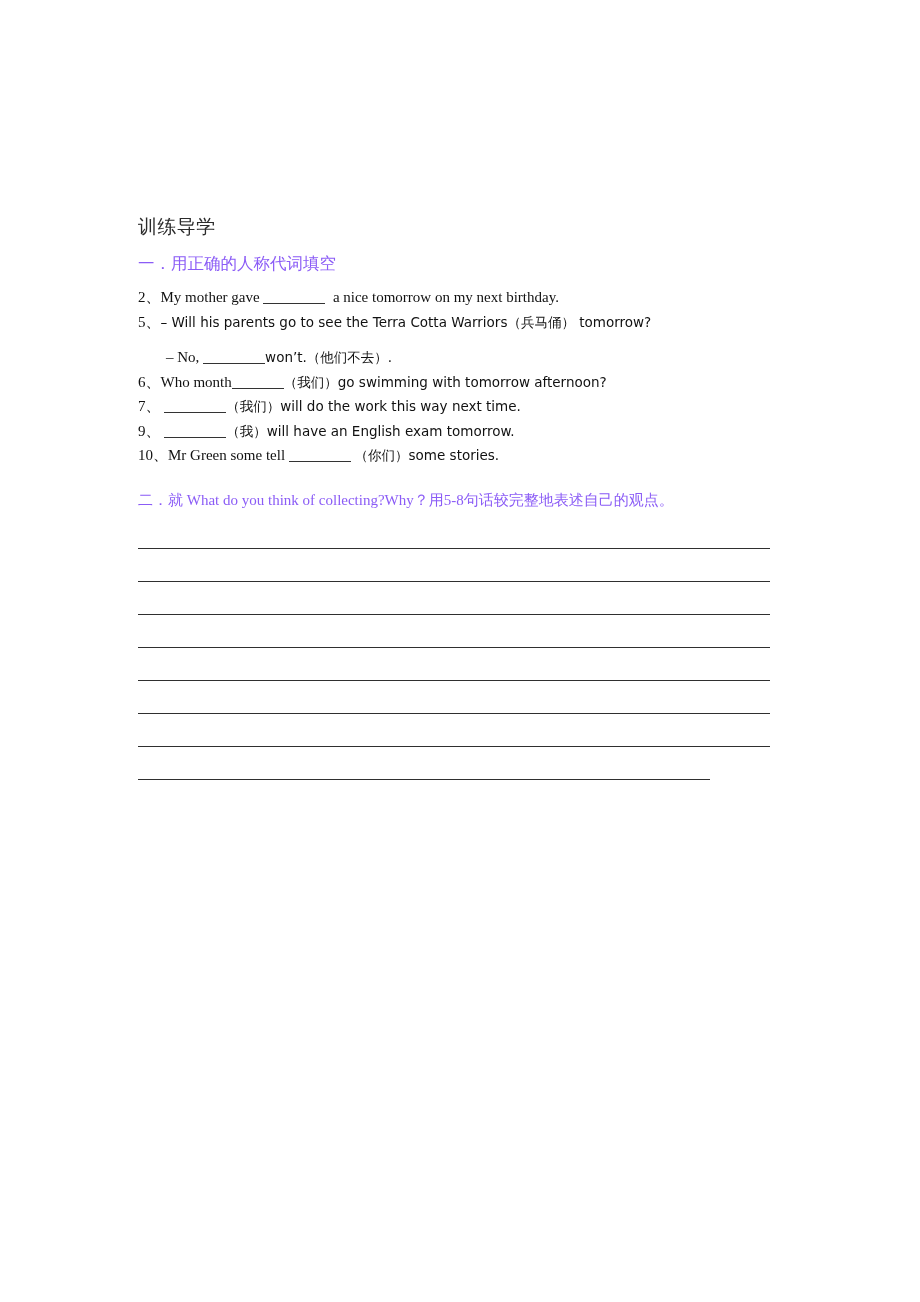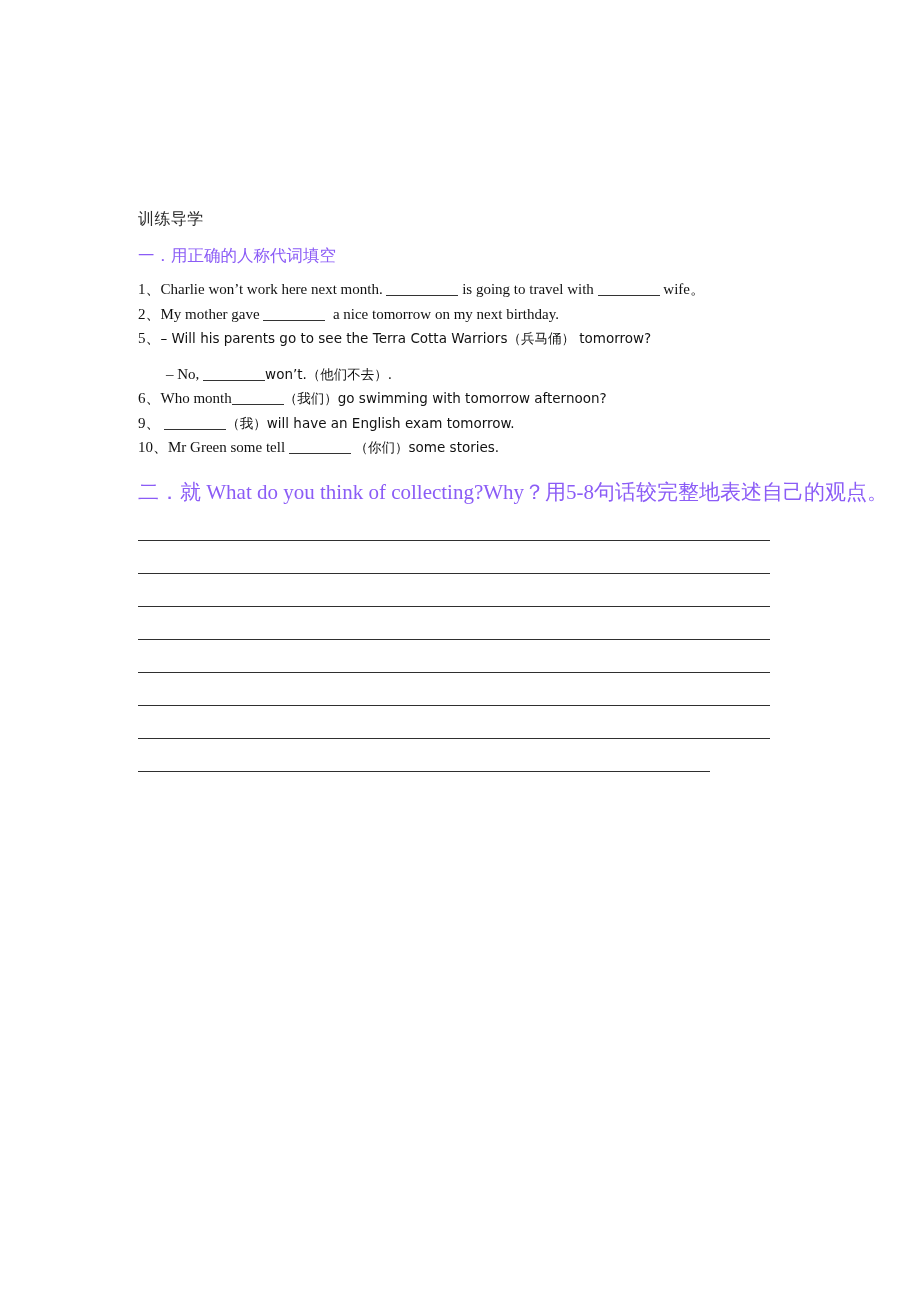--- a/index.html
+++ b/index.html
@@ -26,41 +26,41 @@
   }
   .content {
     position: absolute;
     left: 138px;
     top: 208px;
     width: 640px;
   }
 
   
   .doc-title {
-    font-size: 16px;
+    font-size: 19px;
     line-height: 22px;
     color: #2b2b2b;
-    margin: 0 0 14px 0;
+    margin: 8px 0 14px 0;
     letter-spacing: 0.4px;
     font-weight: normal;
   }
 
   
   .section-heading {
     font-size: 16.5px;
     line-height: 24px;
     margin: 0 0 10px 0;
     color: #8b5cf6;
     font-weight: normal;
     white-space: nowrap;
   }
   .section-heading.second {
     margin-top: 20px;
     margin-bottom: 12px;
-    font-size: 21px;
+    font-size: 15px;
   }
 
   
   .exercise-list {
     margin: 0;
     padding: 0;
     list-style: none;
   }
   .exercise-item {
     font-size: 15px;
@@ -119,27 +119,20 @@
 
 <div class="page">
   <div class="content">
 
     <div class="doc-title">训练导学</div>
 
     <div class="section-heading">一．用正确的人称代词填空</div>
 
     <ol class="exercise-list">
 
-      <li class="exercise-item">
-        <span class="num">1、</span><span>Charlie won’t work here next month.</span>
-        <span class="blank b-lg"></span>
-        <span>is going to travel with</span>
-        <span class="blank b-md"></span>
-        <span>wife。</span>
-      </li>
 
       <li class="exercise-item">
         <span class="num">2、</span><span>My mother gave</span>
         <span class="blank b-md"></span>
         &nbsp;<span>a nice tomorrow on my next birthday.</span>
       </li>
 
 
 
       <li class="exercise-item">
@@ -147,20 +140,24 @@
         <span class="sub-line">
           <span>– No,</span>
           <span class="blank b-md"></span><span class="cn">won’t.（他们不去）.</span>
         </span>
       </li>
 
       <li class="exercise-item">
         <span class="num">6、</span><span>Who month</span><span class="blank b-sm"></span><span class="cn">（我们）go swimming with tomorrow afternoon?</span>
       </li>
 
+      <li class="exercise-item">
+        <span class="num">7、</span>
+        <span class="blank b-md"></span><span class="cn">（我们）will do the work this way next time.</span>
+      </li>
 
 
       <li class="exercise-item">
         <span class="num">9、</span>
         <span class="blank b-md"></span><span class="cn">（我）will have an English exam tomorrow.</span>
       </li>
 
       <li class="exercise-item">
         <span class="num">10、</span><span>Mr Green some tell</span>
         <span class="blank b-md"></span>

